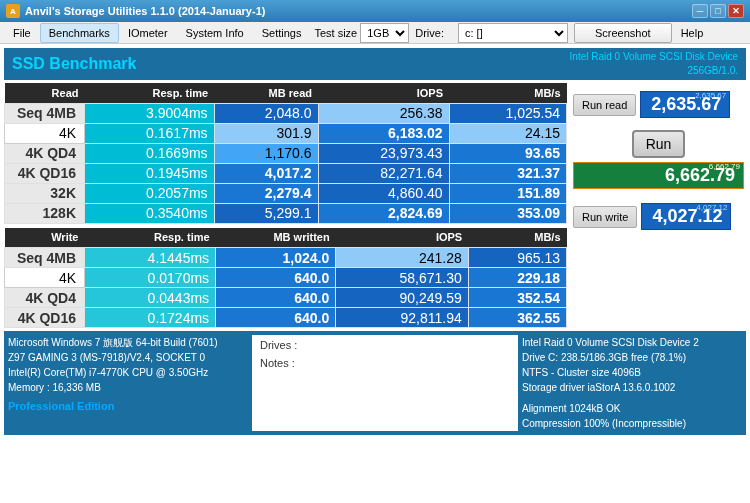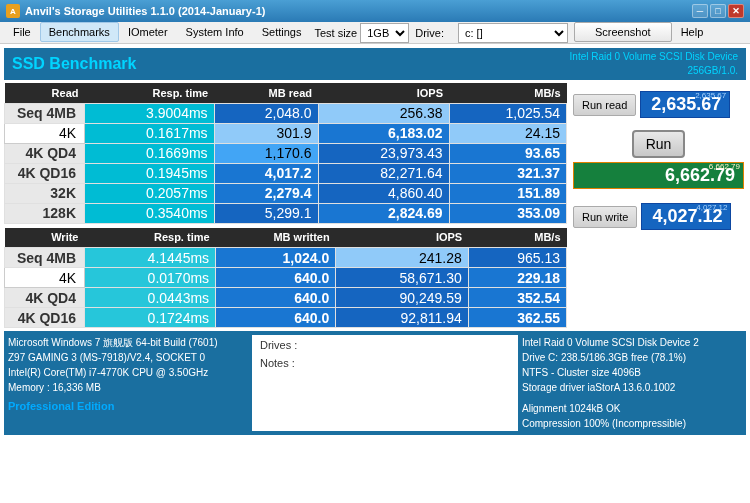--- a/index.html
+++ b/index.html
@@ -42,20 +42,21 @@
       background: rgba(255,255,255,0.15);
     }
     .title-btn.close { background: #c0392b; }
 
     
     .menu-bar {
       background: #f0f0f0;
       border-bottom: 1px solid #ccc;
       height: 22px;
       display: flex;
+      align-items: center;
       padding: 0 4px;
     }
     .menu-item {
       padding: 2px 8px;
       font-size: 11px;
       cursor: pointer;
       height: 20px;
       display: flex; align-items: center;
       border: 1px solid transparent;
       border-radius: 2px;

